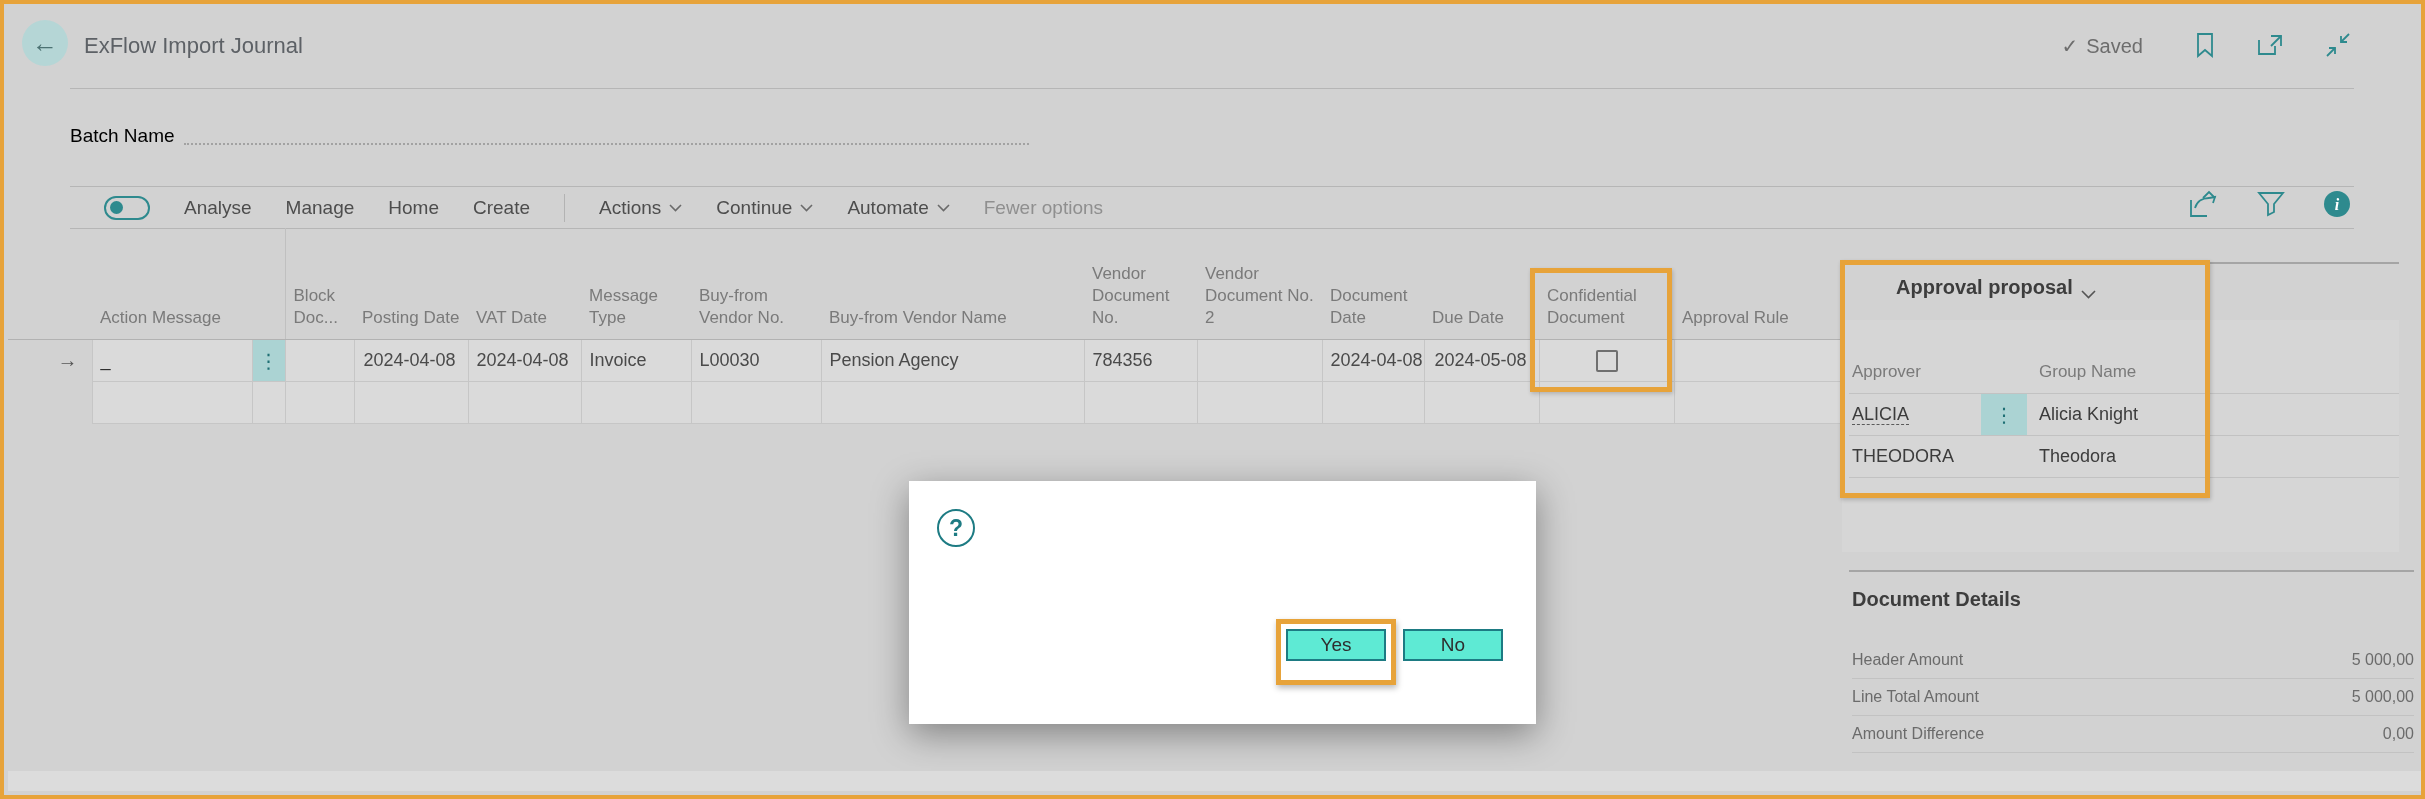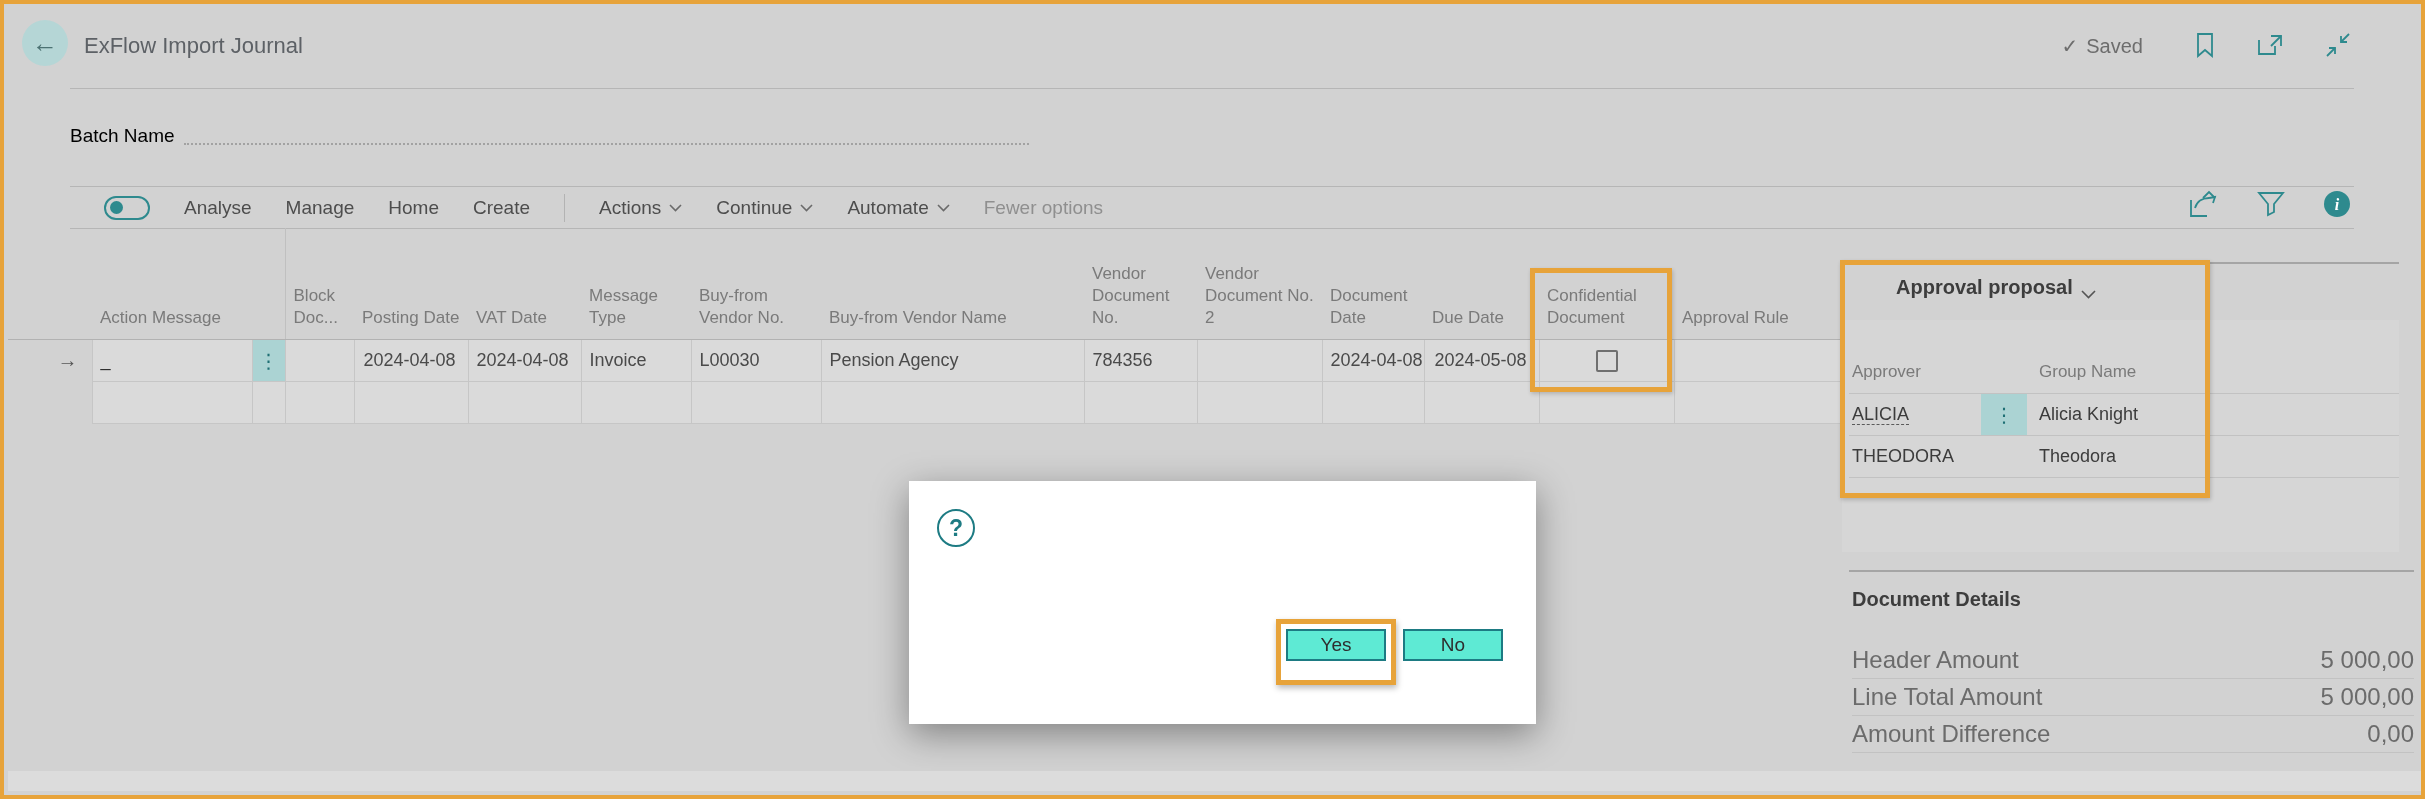--- a/index.html
+++ b/index.html
@@ -58,21 +58,21 @@
   .fb-colhead{top:358px;font-size:17px;color:#7a7a7a;}
   .fb-line{left:1845px;width:550px;border-top:1px solid #c2c2c2;}
   .fb-cell{font-size:18px;color:#3c3c3c;}
   .fb-link{border-bottom:1px dashed #5a5a5a;cursor:pointer;}
   .fb-menu{left:1977px;top:390px;width:46px;height:41px;background:#abd3d3;color:#1e6f74;
     display:flex;align-items:center;justify-content:center;font-size:20px;cursor:pointer;}
   .fb-divider{left:1845px;top:566px;width:565px;border-top:2px solid #a5a5a5;}
   .dd-title{left:1848px;top:584px;font-size:20px;font-weight:bold;color:#3d3d3d;}
   .dd-rows{left:1848px;top:638px;width:562px;}
   .dd-row{height:36px;display:flex;align-items:center;justify-content:space-between;
-    border-bottom:1px solid #c2c2c2;font-size:24px;color:#6b6b6b;}
+    border-bottom:1px solid #c2c2c2;font-size:16px;color:#6b6b6b;}
   
   .dialog{left:905px;top:477px;width:627px;height:243px;background:#ffffff;
     box-shadow:0 10px 34px rgba(0,0,0,0.38);}
   .q-icon{position:absolute;left:28px;top:28px;width:38px;height:38px;border:2.5px solid #1d7b83;
     border-radius:50%;box-sizing:border-box;display:flex;align-items:center;justify-content:center;
     color:#1d7b83;font-size:23px;font-weight:bold;}
   .dlg-msg{position:absolute;left:88px;top:26px;width:512px;font-size:18.5px;line-height:1.3;color:#323232;}
   .dlg-btn{position:absolute;top:148px;width:100px;height:32px;box-sizing:border-box;
     background:#5eead4;border:2px solid #1d7b83;font-family:"Liberation Sans",sans-serif;
     font-size:19px;color:#2e2e2e;cursor:pointer;}

